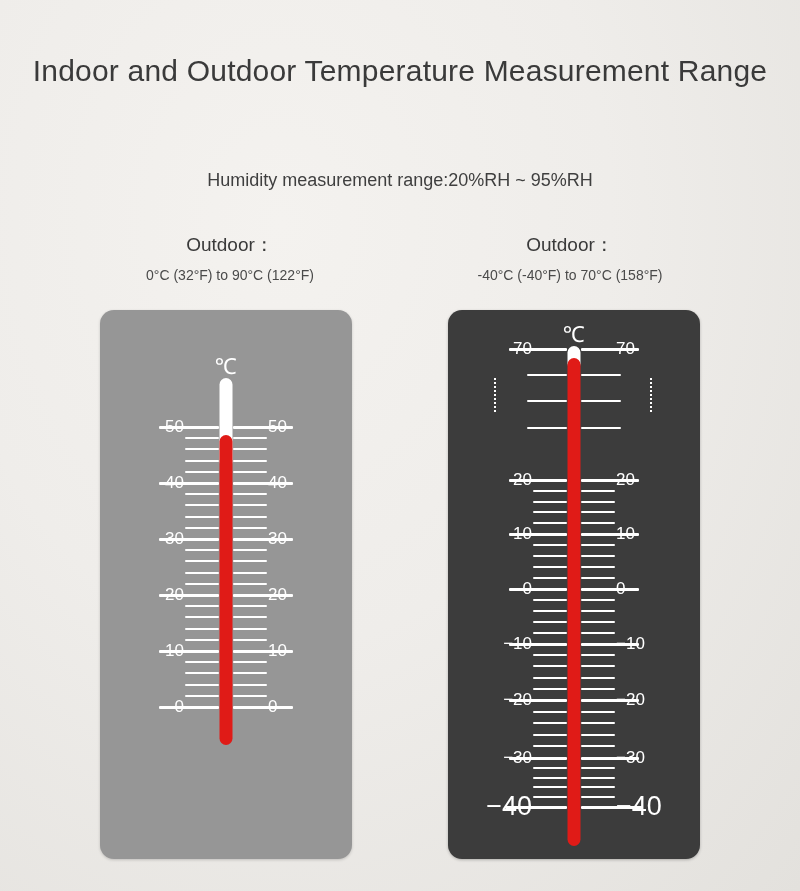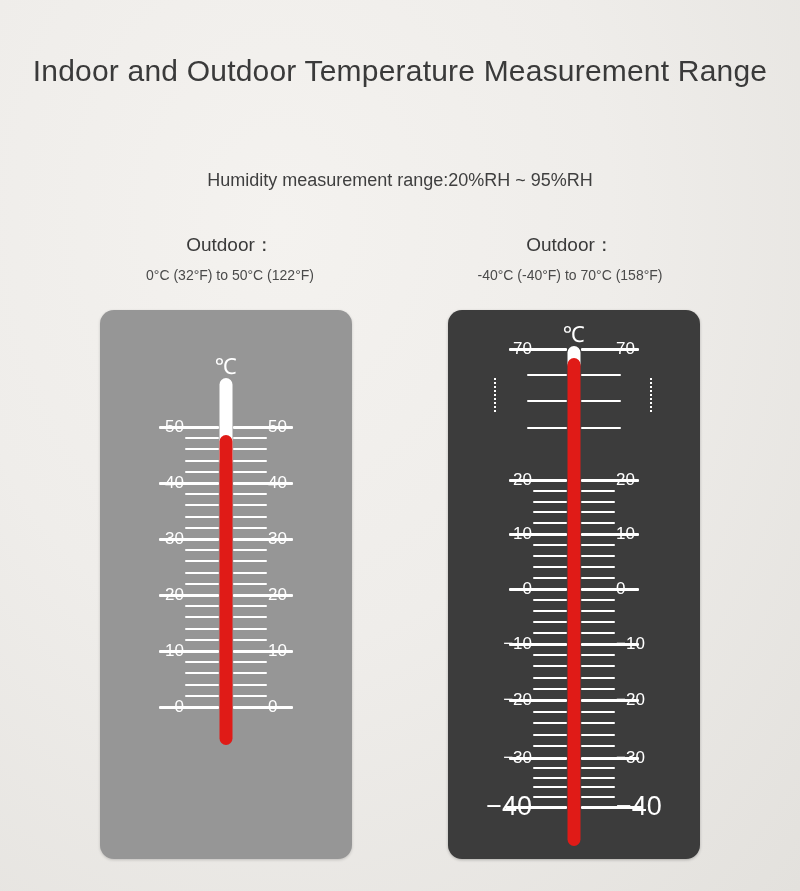--- a/index.html
+++ b/index.html
@@ -147,21 +147,21 @@
 </head>
 <body>
 
 <div class="page">
 
   <div class="title">Indoor and Outdoor Temperature Measurement Range</div>
   <div class="subtitle">Humidity measurement range:20%RH ~ 95%RH</div>
 
   <div class="panel panel-indoor">
     <div class="panel-label">Outdoor：</div>
-    <div class="panel-range">0°C (32°F) to 50°C (122°F)</div>
+    <div class="panel-range">0°C (32°F) to 90°C (122°F)</div>
   </div>
 
   <div class="panel panel-outdoor">
     <div class="panel-label">Outdoor：</div>
     <div class="panel-range">-40°C (-40°F) to 70°C (158°F)</div>
   </div>
 
   <div class="thermo thermo-indoor">
     <div class="deg-unit">℃</div>
     <div class="tube"></div>

